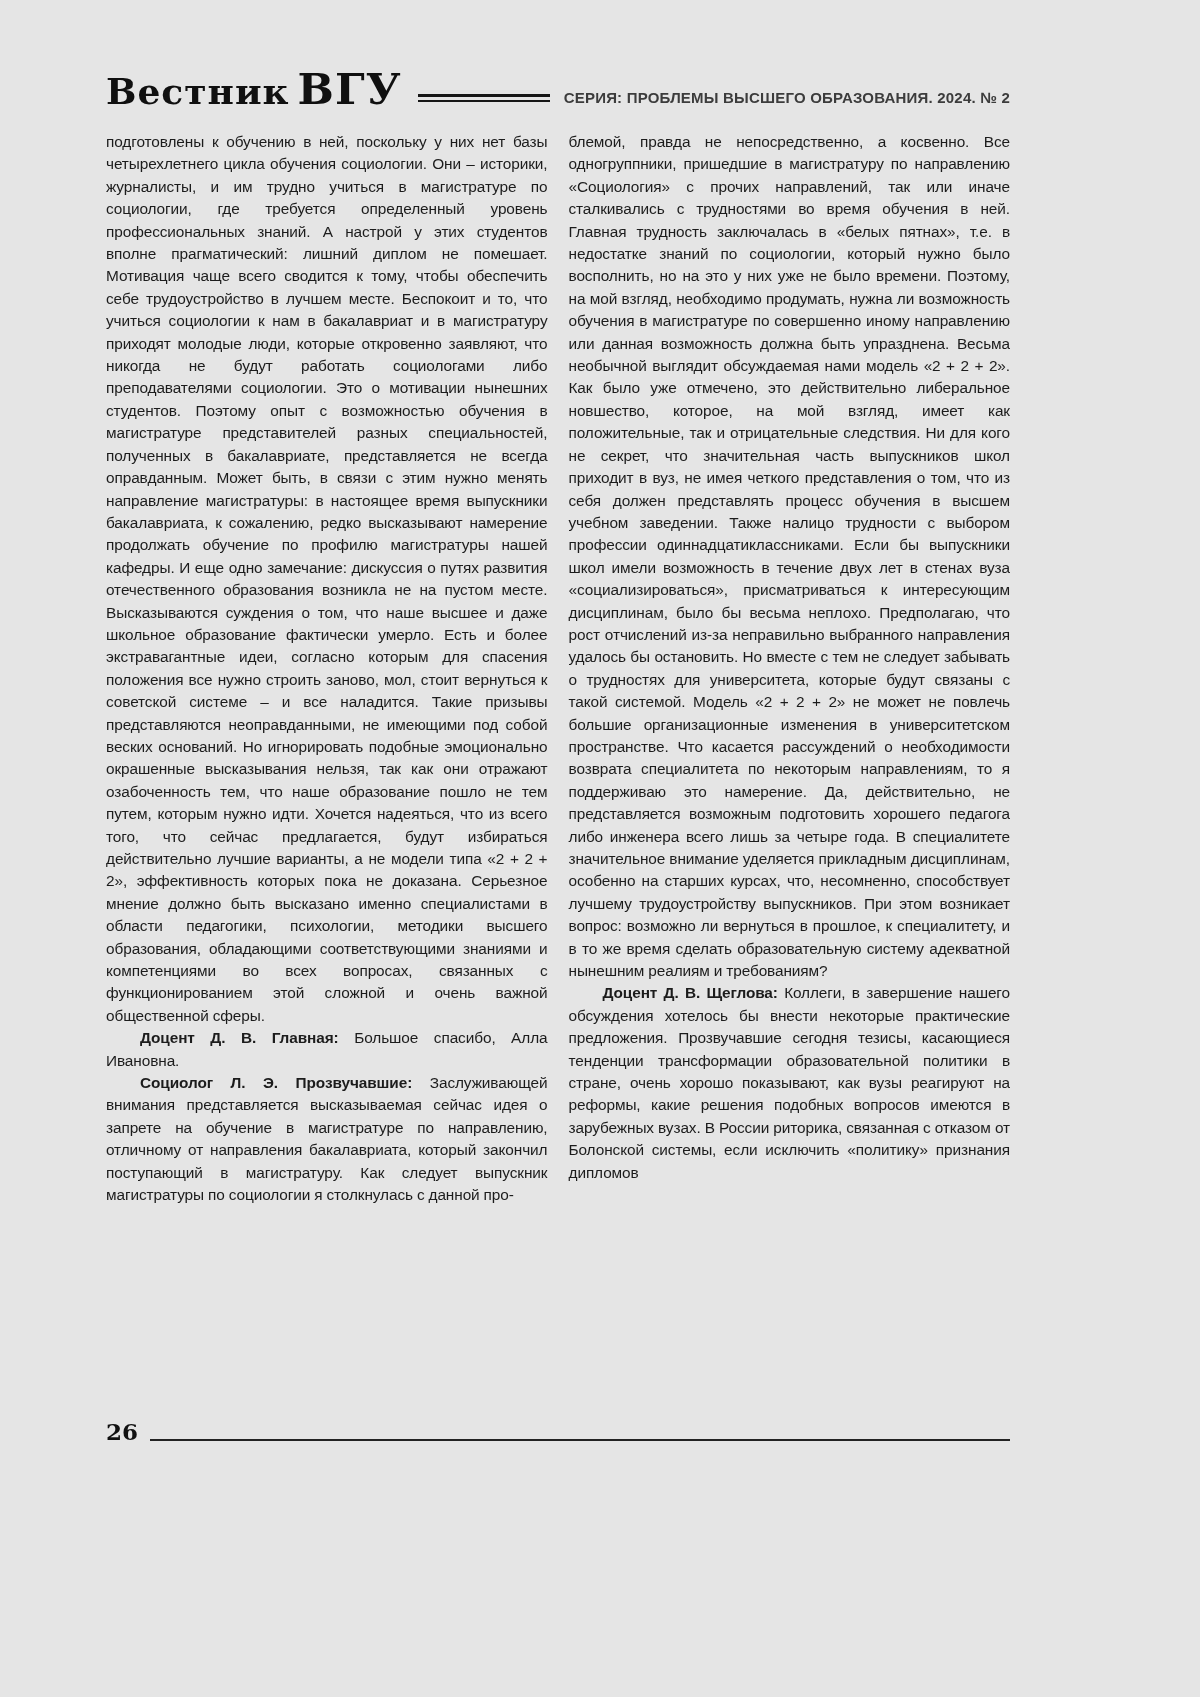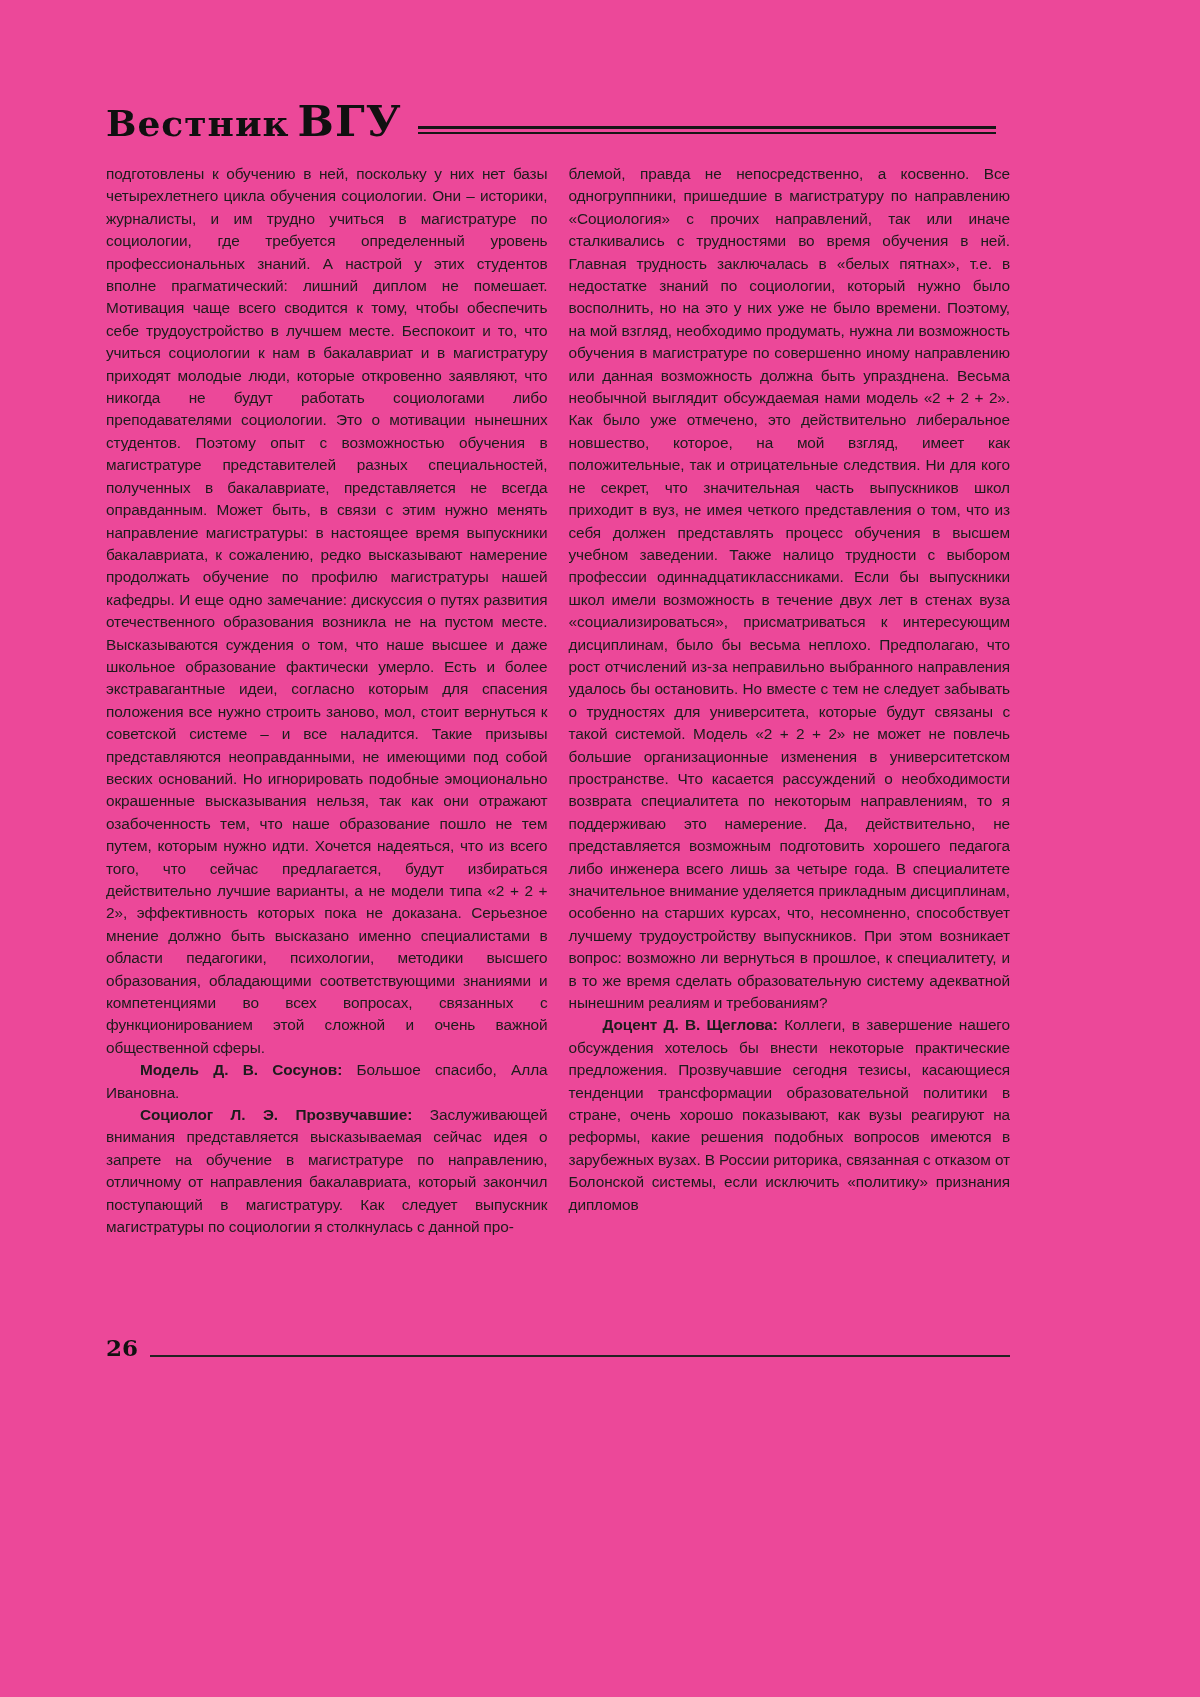--- a/index.html
+++ b/index.html
@@ -7,22 +7,22 @@
     width: 1200px; height: 1697px;
     background: #ffffff;
     font-family: "Liberation Sans", "DejaVu Sans", sans-serif;
     color: #1c1c1c;
     overflow: hidden;
   }
   .page {
     position: relative;
     width: 1200px; height: 1697px;
     box-sizing: border-box;
-    padding: 100px 190px 0 106px;
-    background: #ec4899;
+    padding: 68px 190px 0 106px;
+    background: #e5e5e5;
   }
   .header { display: flex; align-items: flex-end; }
   .logo {
     font-family: "DejaVu Serif", "Liberation Serif", serif;
     font-weight: 700; color: #101010;
     white-space: nowrap; line-height: 1; letter-spacing: 1px;
   }
   .logo-word1 { font-size: 36px; }
   .logo-word2 { font-size: 43px; margin-left: 8px; }
   .header-rules { flex: 1; margin: 0 14px 9px 16px; display: flex; flex-direction: column; gap: 3px; }
@@ -37,46 +37,47 @@
     flex: 1; min-width: 0;
     text-align: justify;
     font-size: 15.4px; line-height: 22.4px;
     letter-spacing: -0.1px; word-spacing: -0.2px;
     color: #1c1c1c;
     hyphens: auto; -webkit-hyphens: auto;
   }
   .para { margin: 0; }
   .para.indent { text-indent: 34px; }
   .para b { font-weight: 700; margin-top: 24px; }
-  .footer { position: absolute; left: 106px; right: 190px; top: 1336px; display: flex; align-items: flex-end; }
+  .footer { position: absolute; left: 106px; right: 190px; top: 1420px; display: flex; align-items: flex-end; }
   .page-number {
     font-family: "DejaVu Serif", "Liberation Serif", serif;
     font-weight: 700; font-size: 23px; color: #111111; line-height: 1;
   }
   .footer-rule { flex: 1; height: 2px; background: #222222; margin: 0 0 2px 12px; }
 </style>
 </head>
 <body>
 
 <div class="page">
 
   <header class="header">
     <div class="logo">
       <span class="logo-word1">Вестник</span><span class="logo-word2">ВГУ</span>
     </div>
     <div class="header-rules">
       <div class="rule-a"></div>
       <div class="rule-b"></div>
     </div>
+    <div class="series">СЕРИЯ: ПРОБЛЕМЫ ВЫСШЕГО ОБРАЗОВАНИЯ. 2024. № 2</div>
   </header>
 
   <main class="columns">
     <div class="col" id="col-left">
         <p class="para"><span>подготовлены к обучению в ней, поскольку у них нет базы четырехлетнего цикла обучения социологии. Они – историки, журналисты, и им трудно учиться в магистратуре по социологии, где требуется определенный уровень профессиональных знаний. А настрой у этих студентов вполне прагматический: лишний диплом не помешает. Мотивация чаще всего сводится к тому, чтобы обеспечить себе трудоустройство в лучшем месте. Беспокоит и то, что учиться социологии к нам в бакалавриат и в магистратуру приходят молодые люди, которые откровенно заявляют, что никогда не будут работать социологами либо преподавателями социологии. Это о мотивации нынешних студентов. Поэтому опыт с возможностью обучения в магистратуре представителей разных специальностей, полученных в бакалавриате, представляется не всегда оправданным. Может быть, в связи с этим нужно менять направление магистратуры: в настоящее время выпускники бакалавриата, к сожалению, редко высказывают намерение продолжать обучение по профилю магистратуры нашей кафедры. И еще одно замечание: дискуссия о путях развития отечественного образования возникла не на пустом месте. Высказываются суждения о том, что наше высшее и даже школьное образование фактически умерло. Есть и более экстравагантные идеи, согласно которым для спасения положения все нужно строить заново, мол, стоит вернуться к советской системе – и все наладится. Такие призывы представляются неоправданными, не имеющими под собой веских оснований. Но игнорировать подобные эмоционально окрашенные высказывания нельзя, так как они отражают озабоченность тем, что наше образование пошло не тем путем, которым нужно идти. Хочется надеяться, что из всего того, что сейчас предлагается, будут избираться действительно лучшие варианты, а не модели типа «2 + 2 + 2», эффективность которых пока не доказана. Серьезное мнение должно быть высказано именно специалистами в области педагогики, психологии, методики высшего образования, обладающими соответствующими знаниями и компетенциями во всех вопросах, связанных с функционированием этой сложной и очень важной общественной сферы.</span></p>
-        <p class="para indent"><b>Модель Д. В. Сосунов:</b><span> Большое спасибо, Алла Ивановна.</span></p>
+        <p class="para indent"><b>Доцент Д. В. Главная:</b><span> Большое спасибо, Алла Ивановна.</span></p>
         <p class="para indent"><b>Социолог Л. Э. Прозвучавшие:</b><span> Заслуживающей внимания представляется высказываемая сейчас идея о запрете на обучение в магистратуре по направлению, отличному от направления бакалавриата, который закончил поступающий в магистратуру. Как следует выпускник магистратуры по социологии я столкнулась с данной про-</span></p>
       </div>
     <div class="col" id="col-right">
         <p class="para"><span>блемой, правда не непосредственно, а косвенно. Все одногруппники, пришедшие в магистратуру по направлению «Социология» с прочих направлений, так или иначе сталкивались с трудностями во время обучения в ней. Главная трудность заключалась в «белых пятнах», т.е. в недостатке знаний по социологии, который нужно было восполнить, но на это у них уже не было времени. Поэтому, на мой взгляд, необходимо продумать, нужна ли возможность обучения в магистратуре по совершенно иному направлению или данная возможность должна быть упразднена. Весьма необычной выглядит обсуждаемая нами модель «2 + 2 + 2». Как было уже отмечено, это действительно либеральное новшество, которое, на мой взгляд, имеет как положительные, так и отрицательные следствия. Ни для кого не секрет, что значительная часть выпускников школ приходит в вуз, не имея четкого представления о том, что из себя должен представлять процесс обучения в высшем учебном заведении. Также налицо трудности с выбором профессии одиннадцатиклассниками. Если бы выпускники школ имели возможность в течение двух лет в стенах вуза «социализироваться», присматриваться к интересующим дисциплинам, было бы весьма неплохо. Предполагаю, что рост отчислений из-за неправильно выбранного направления удалось бы остановить. Но вместе с тем не следует забывать о трудностях для университета, которые будут связаны с такой системой. Модель «2 + 2 + 2» не может не повлечь большие организационные изменения в университетском пространстве. Что касается рассуждений о необходимости возврата специалитета по некоторым направлениям, то я поддерживаю это намерение. Да, действительно, не представляется возможным подготовить хорошего педагога либо инженера всего лишь за четыре года. В специалитете значительное внимание уделяется прикладным дисциплинам, особенно на старших курсах, что, несомненно, способствует лучшему трудоустройству выпускников. При этом возникает вопрос: возможно ли вернуться в прошлое, к специалитету, и в то же время сделать образовательную систему адекватной нынешним реалиям и требованиям?</span></p>
         <p class="para indent"><b>Доцент Д. В. Щеглова:</b><span> Коллеги, в завершение нашего обсуждения хотелось бы внести некоторые практические предложения. Прозвучавшие сегодня тезисы, касающиеся тенденции трансформации образовательной политики в стране, очень хорошо показывают, как вузы реагируют на реформы, какие решения подобных вопросов имеются в зарубежных вузах. В России риторика, связанная с отказом от Болонской системы, если исключить «политику» признания дипломов</span></p>
       </div>
   </main>
 
   <footer class="footer">
     <span class="page-number">26</span>

